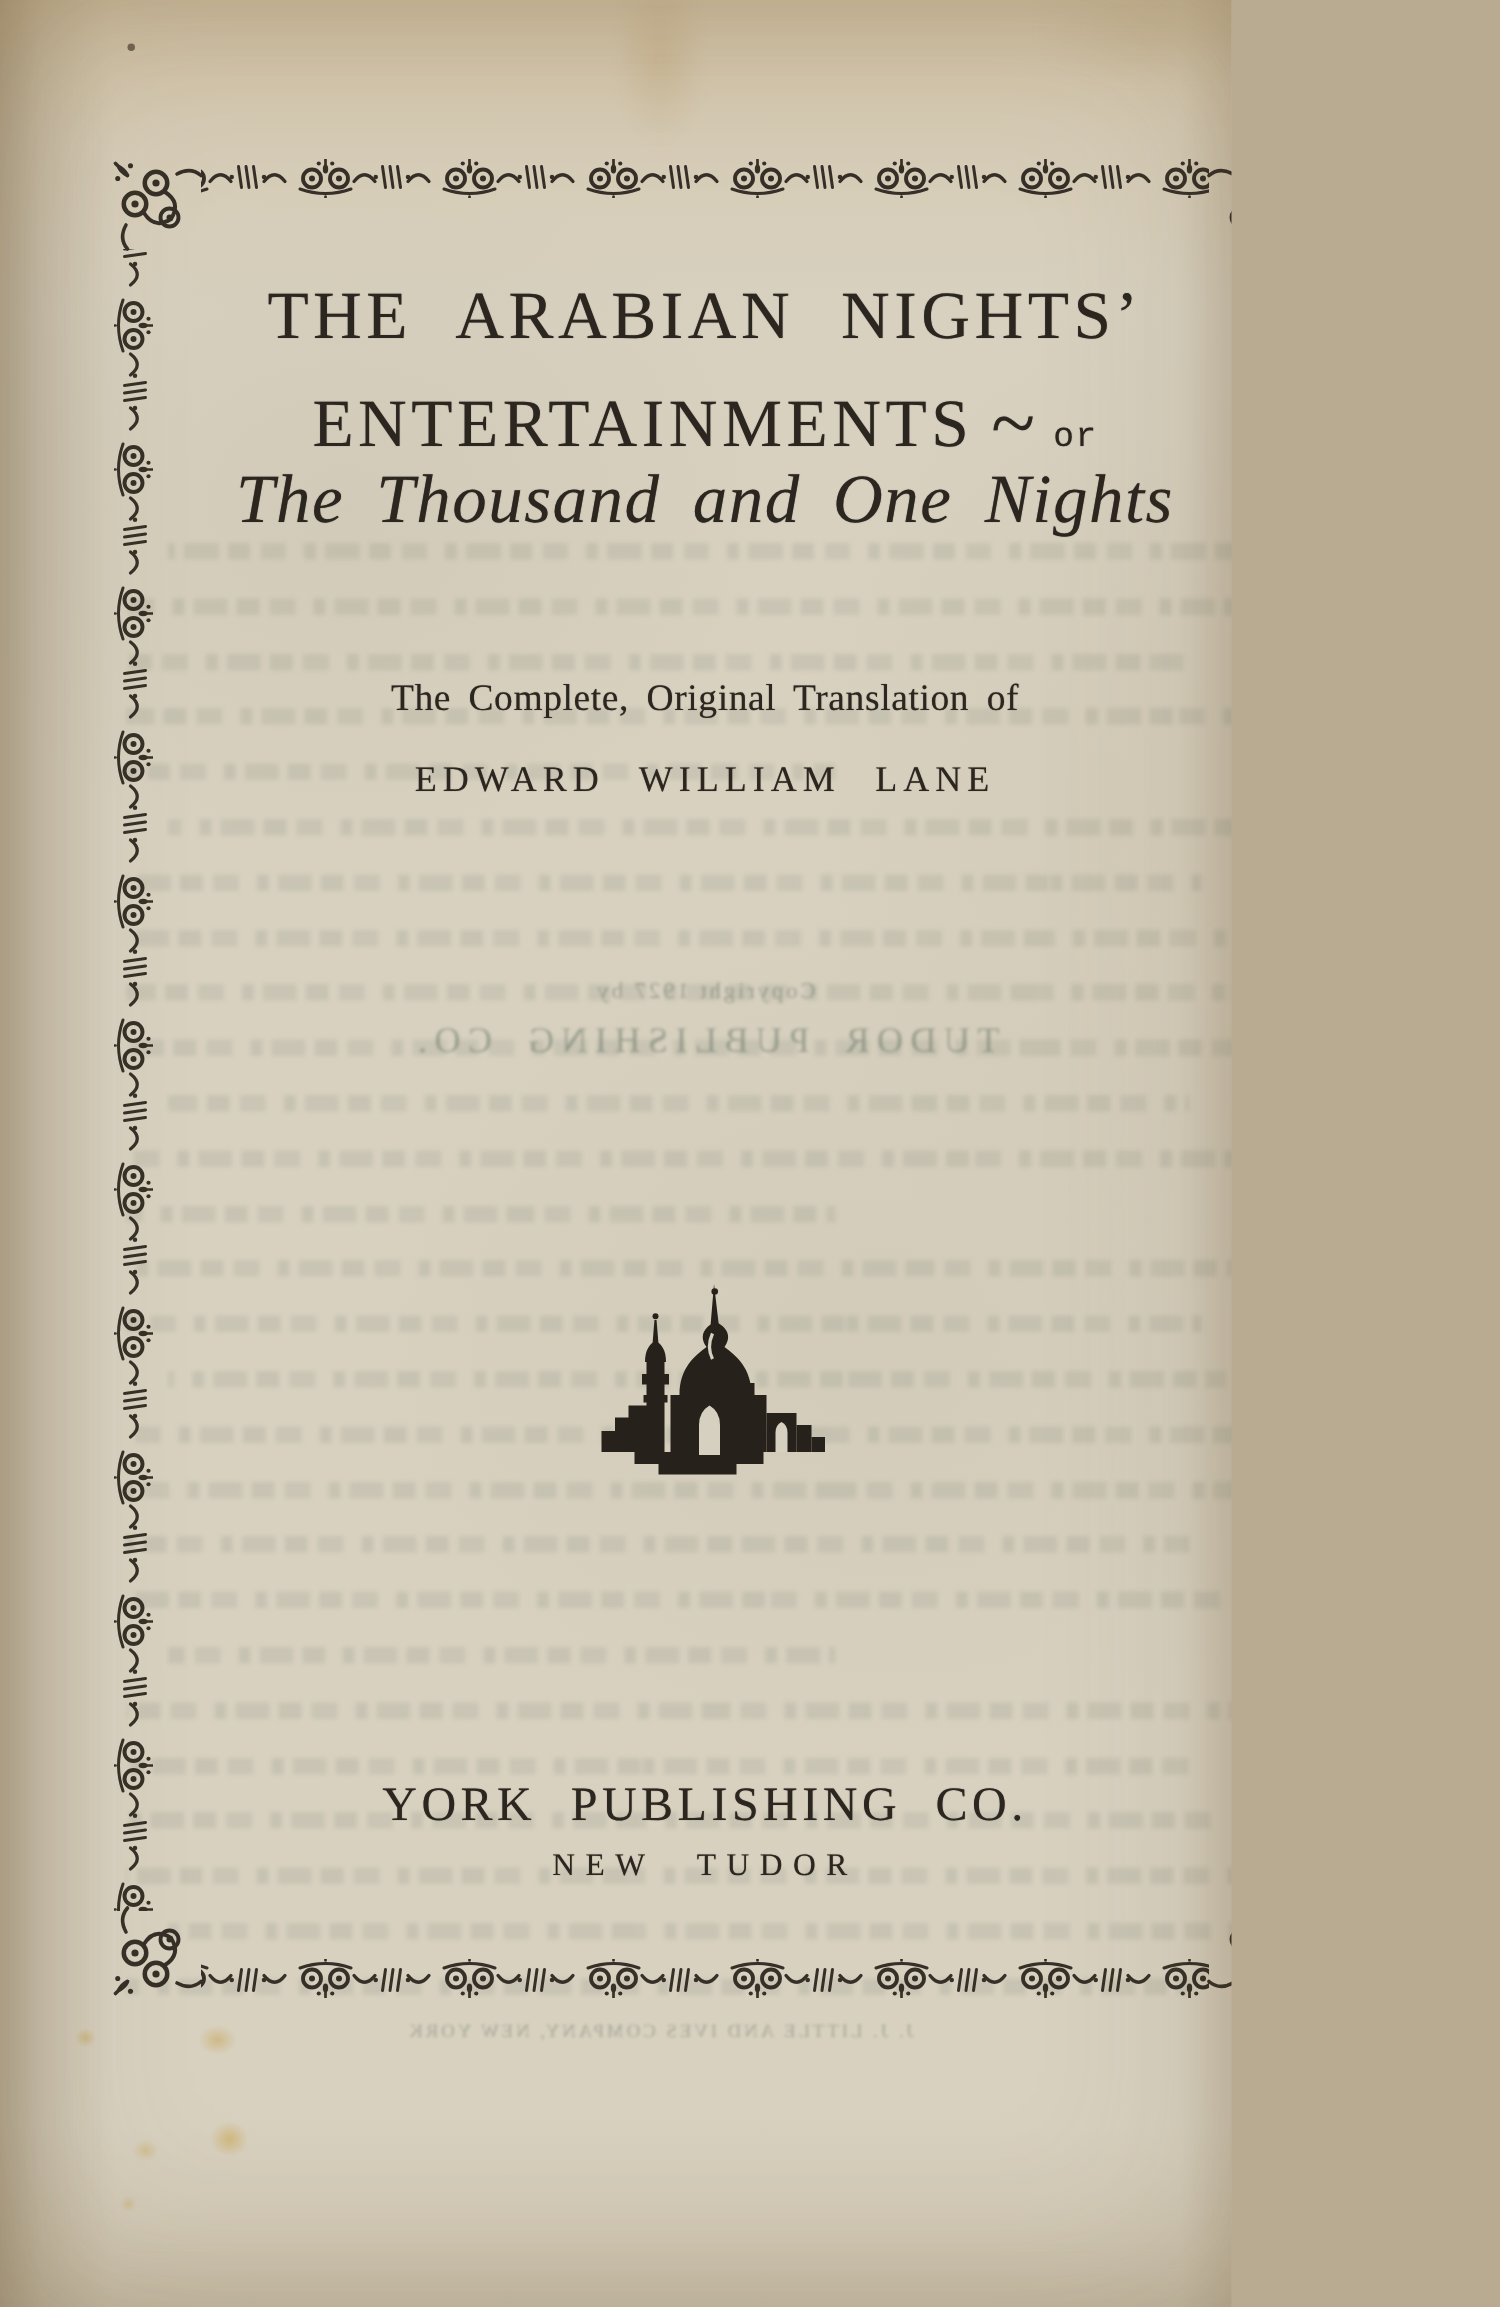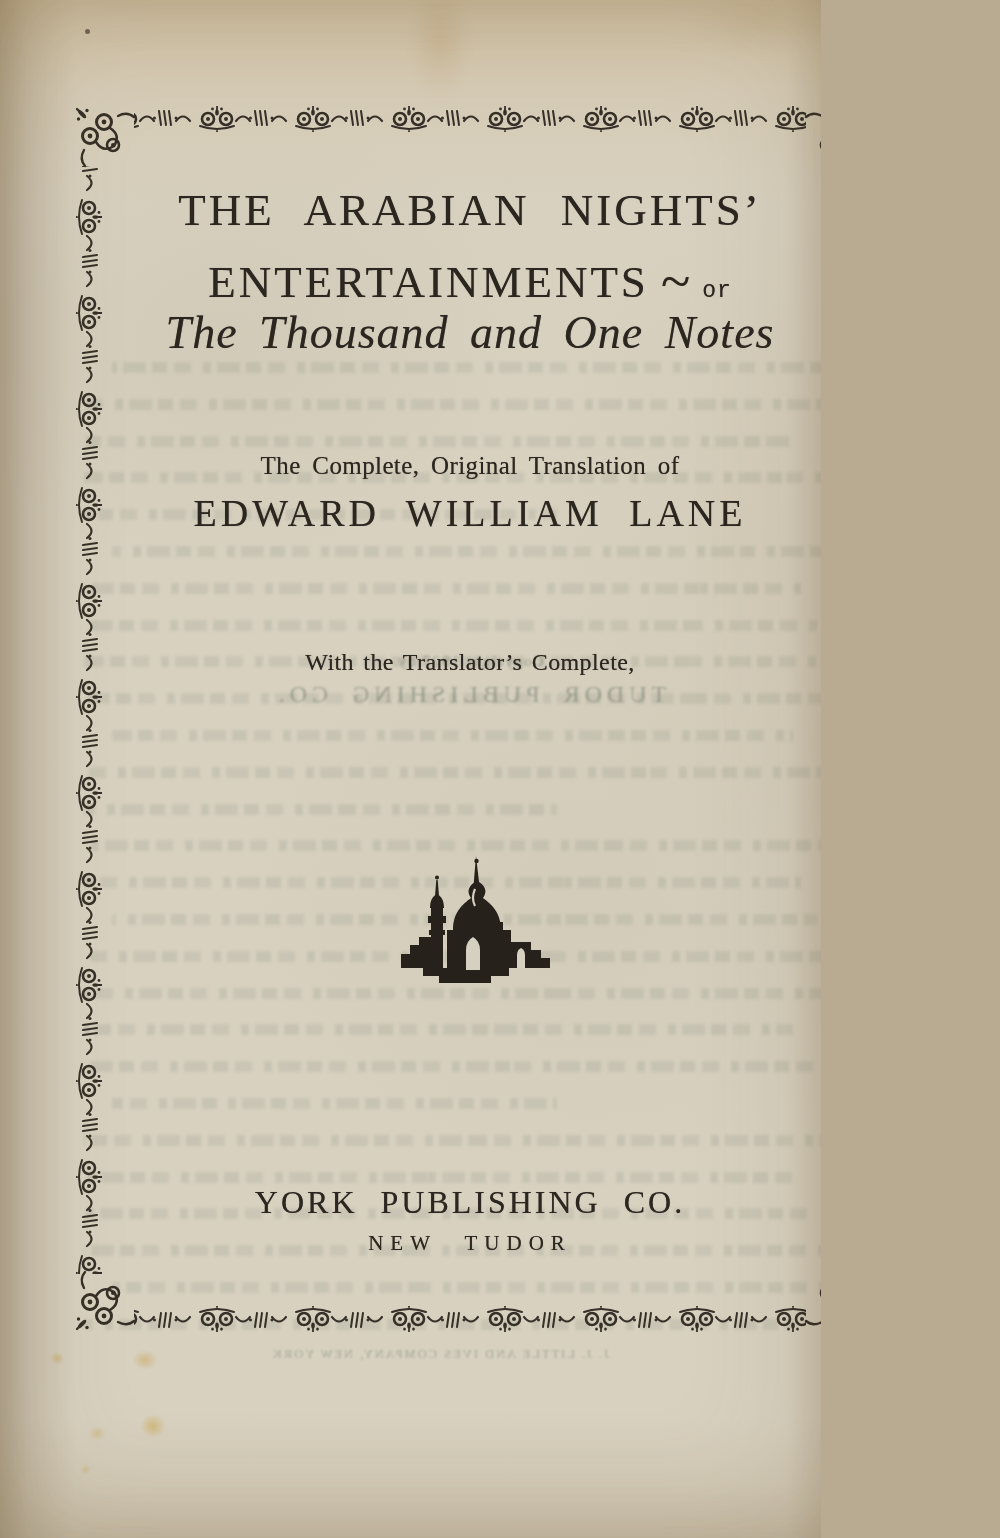--- a/index.html
+++ b/index.html
@@ -54,21 +54,21 @@
   
   .content{position:absolute;left:74px;top:0;width:792px;z-index:4;text-align:center;}
   .content > div{position:absolute;left:0;width:100%;}
   .ink{text-shadow:0 0 .7px rgba(50,44,34,.6);}
   .title-line1{top:184px;font-size:45px;letter-spacing:3px;word-spacing:17px;}
   .title-line2{top:248px;font-size:45px;letter-spacing:3px;word-spacing:10px;white-space:nowrap;}
   .title-dash{font-size:54px;letter-spacing:0;position:relative;top:3px;margin:0 4px 0 12px;}
   .title-or{font-size:23px;letter-spacing:1px;margin-left:8px;font-family:Liberation Mono, monospace;}
   .subtitle{top:306px;font-size:46px;font-style:italic;letter-spacing:1px;word-spacing:9px;}
   .trans-intro{top:452px;font-size:25px;word-spacing:5px;letter-spacing:.4px;}
-  .translator{top:491px;font-size:38px;letter-spacing:4px;word-spacing:13px;}
+  .translator{top:507px;font-size:24px;letter-spacing:4px;word-spacing:13px;}
   .notes{top:644px;font-size:24px;line-height:37px;letter-spacing:.4px;word-spacing:3px;}
   .mosque{position:absolute;left:323px;top:856px;width:160px;height:134px;}
   .publisher-name{top:1184px;font-size:32px;letter-spacing:3px;word-spacing:12px;}
   .publisher-city{top:1231px;font-size:21px;letter-spacing:7px;word-spacing:16px;}
 </style>
 </head>
 <body>
 
 <div class="page">
 
@@ -171,27 +171,26 @@
     <g>
       <rect x="76" y="166" width="26" height="1108" fill="url(#bv)" transform="matrix(-1,0,0,1,940,0)"></rect>
     </g>
   </svg>
 
   <div class="content">
     <div class="title-line1 ink">THE ARABIAN NIGHTS’</div>
     <div class="title-line2 ink">
       <span>ENTERTAINMENTS</span><span class="title-dash">~</span><span class="title-or">or</span>
     </div>
-    <div class="subtitle ink">The Thousand and One Notes</div>
+    <div class="subtitle ink">The Thousand and One Nights</div>
 
     <div class="trans-intro ink">The Complete, Original Translation of</div>
     <div class="translator ink">EDWARD WILLIAM LANE</div>
 
     <div class="notes ink">
-      <div style="position:static">With the Translator’s Complete,</div>
     </div>
 
     <svg class="mosque" viewBox="0 0 160 134" aria-hidden="true">
       <g fill="#26211b">
         <rect x="4" y="98" width="15" height="14"></rect>
         <rect x="13" y="89" width="15" height="23"></rect>
         <rect x="22" y="81" width="16" height="31"></rect>
         <rect x="34" y="50" width="12" height="62"></rect>
         <rect x="31" y="60" width="18" height="7"></rect>
         <rect x="32" y="74" width="16" height="5"></rect>

